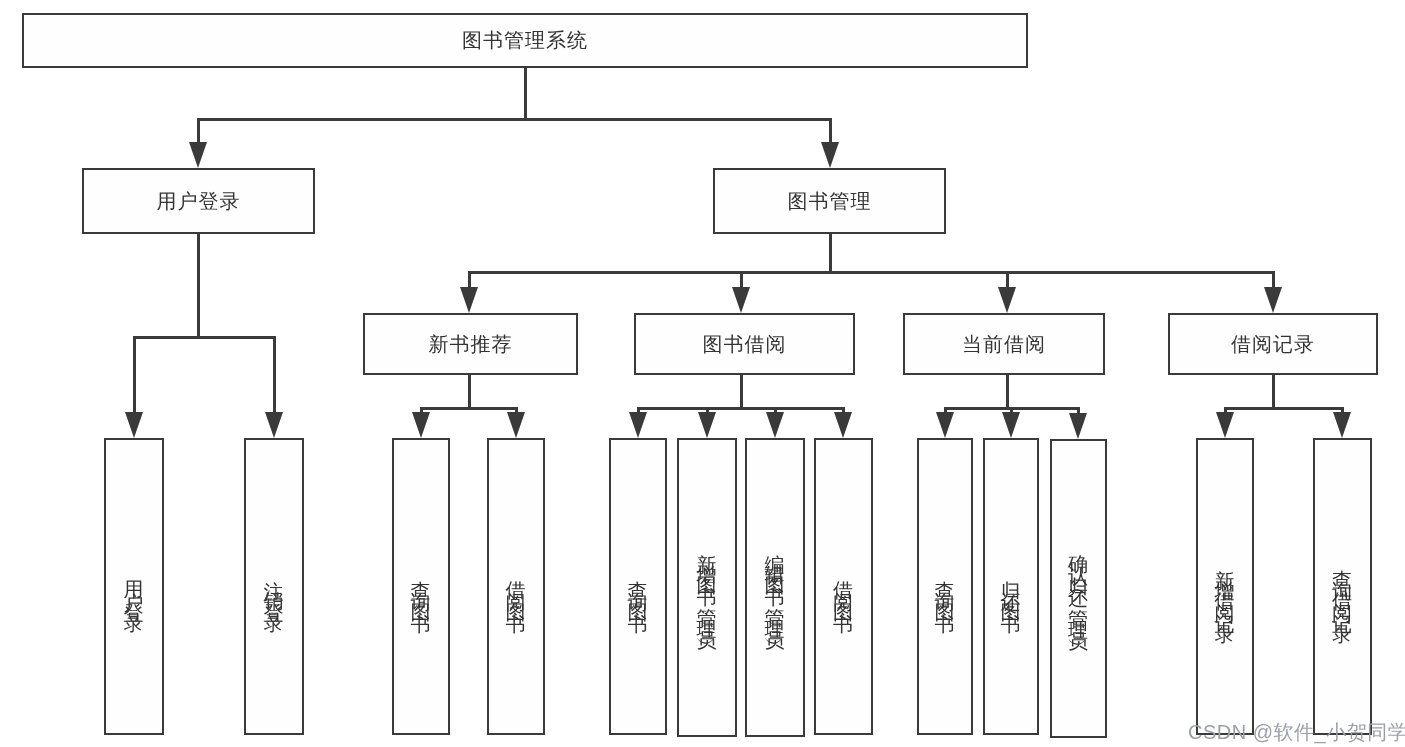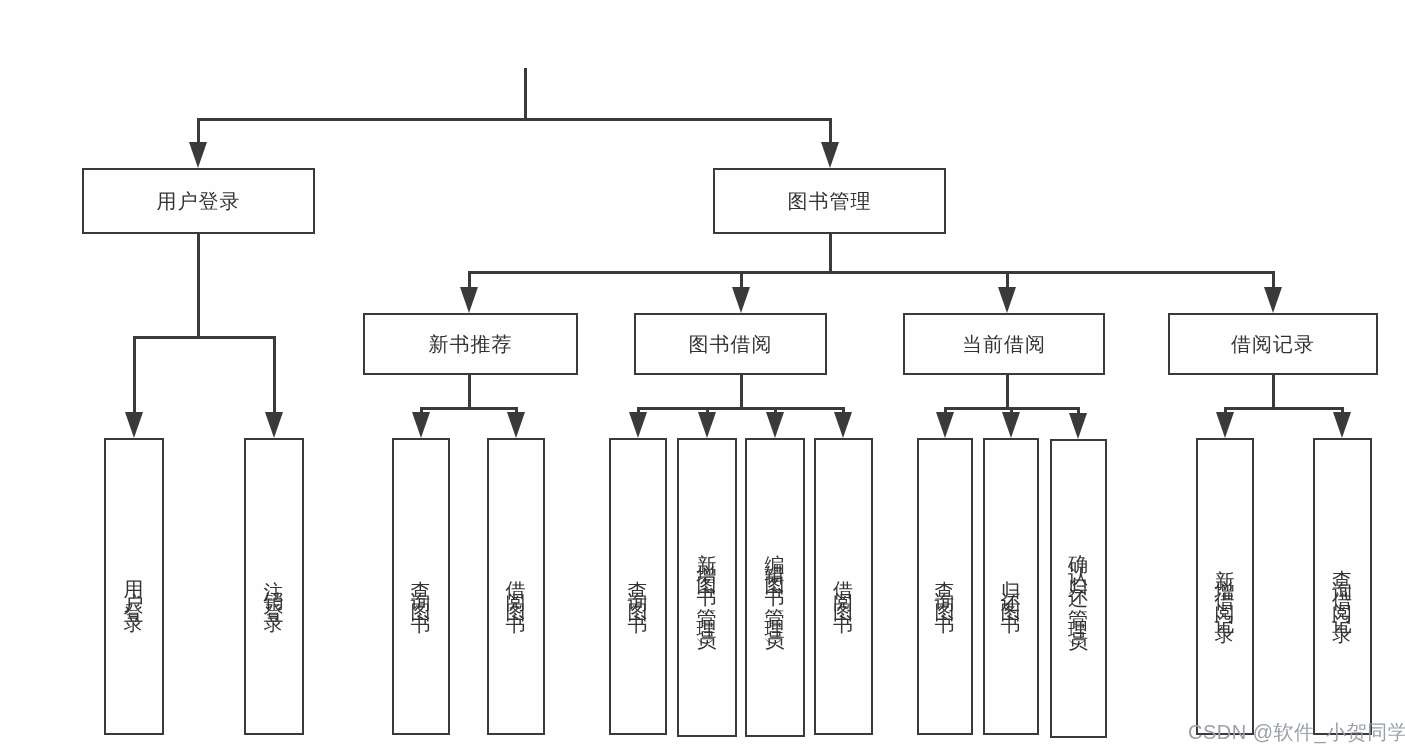--- a/index.html
+++ b/index.html
@@ -48,26 +48,27 @@
     font-size:20px;
     letter-spacing:0.5px;
     white-space:nowrap;
   }
 </style>
 </head>
 <body>
 
 <div class="stage">
 
+  <div class="box" style="left:22px;top:13px;width:1006px;height:55px">图书管理系统</div>
 
   <div class="box" style="left:82px;top:168px;width:233px;height:66px">用户登录</div>
   <div class="box" style="left:363px;top:313px;width:215px;height:62px">新书推荐</div>
 
   <div class="box" style="left:713px;top:168px;width:233px;height:66px">图书管理</div>
-  <div class="box" style="left:634px;top:313px;width:193px;height:62px">图书借阅</div>
+  <div class="box" style="left:634px;top:313px;width:221px;height:62px">图书借阅</div>
   <div class="box" style="left:903px;top:313px;width:202px;height:62px">当前借阅</div>
   <div class="box" style="left:1168px;top:313px;width:210px;height:62px">借阅记录</div>
 
   <div class="box vbox" style="left:104px;top:438px;width:60px;height:297px">用户登录</div>
   <div class="box vbox" style="left:244px;top:438px;width:60px;height:297px">注销登录</div>
 
   <div class="box vbox" style="left:392px;top:438px;width:58px;height:297px">查询图书</div>
   <div class="box vbox" style="left:487px;top:438px;width:58px;height:297px">借阅图书</div>
 
   <div class="box vbox" style="left:609px;top:438px;width:58px;height:297px">查询图书</div>

